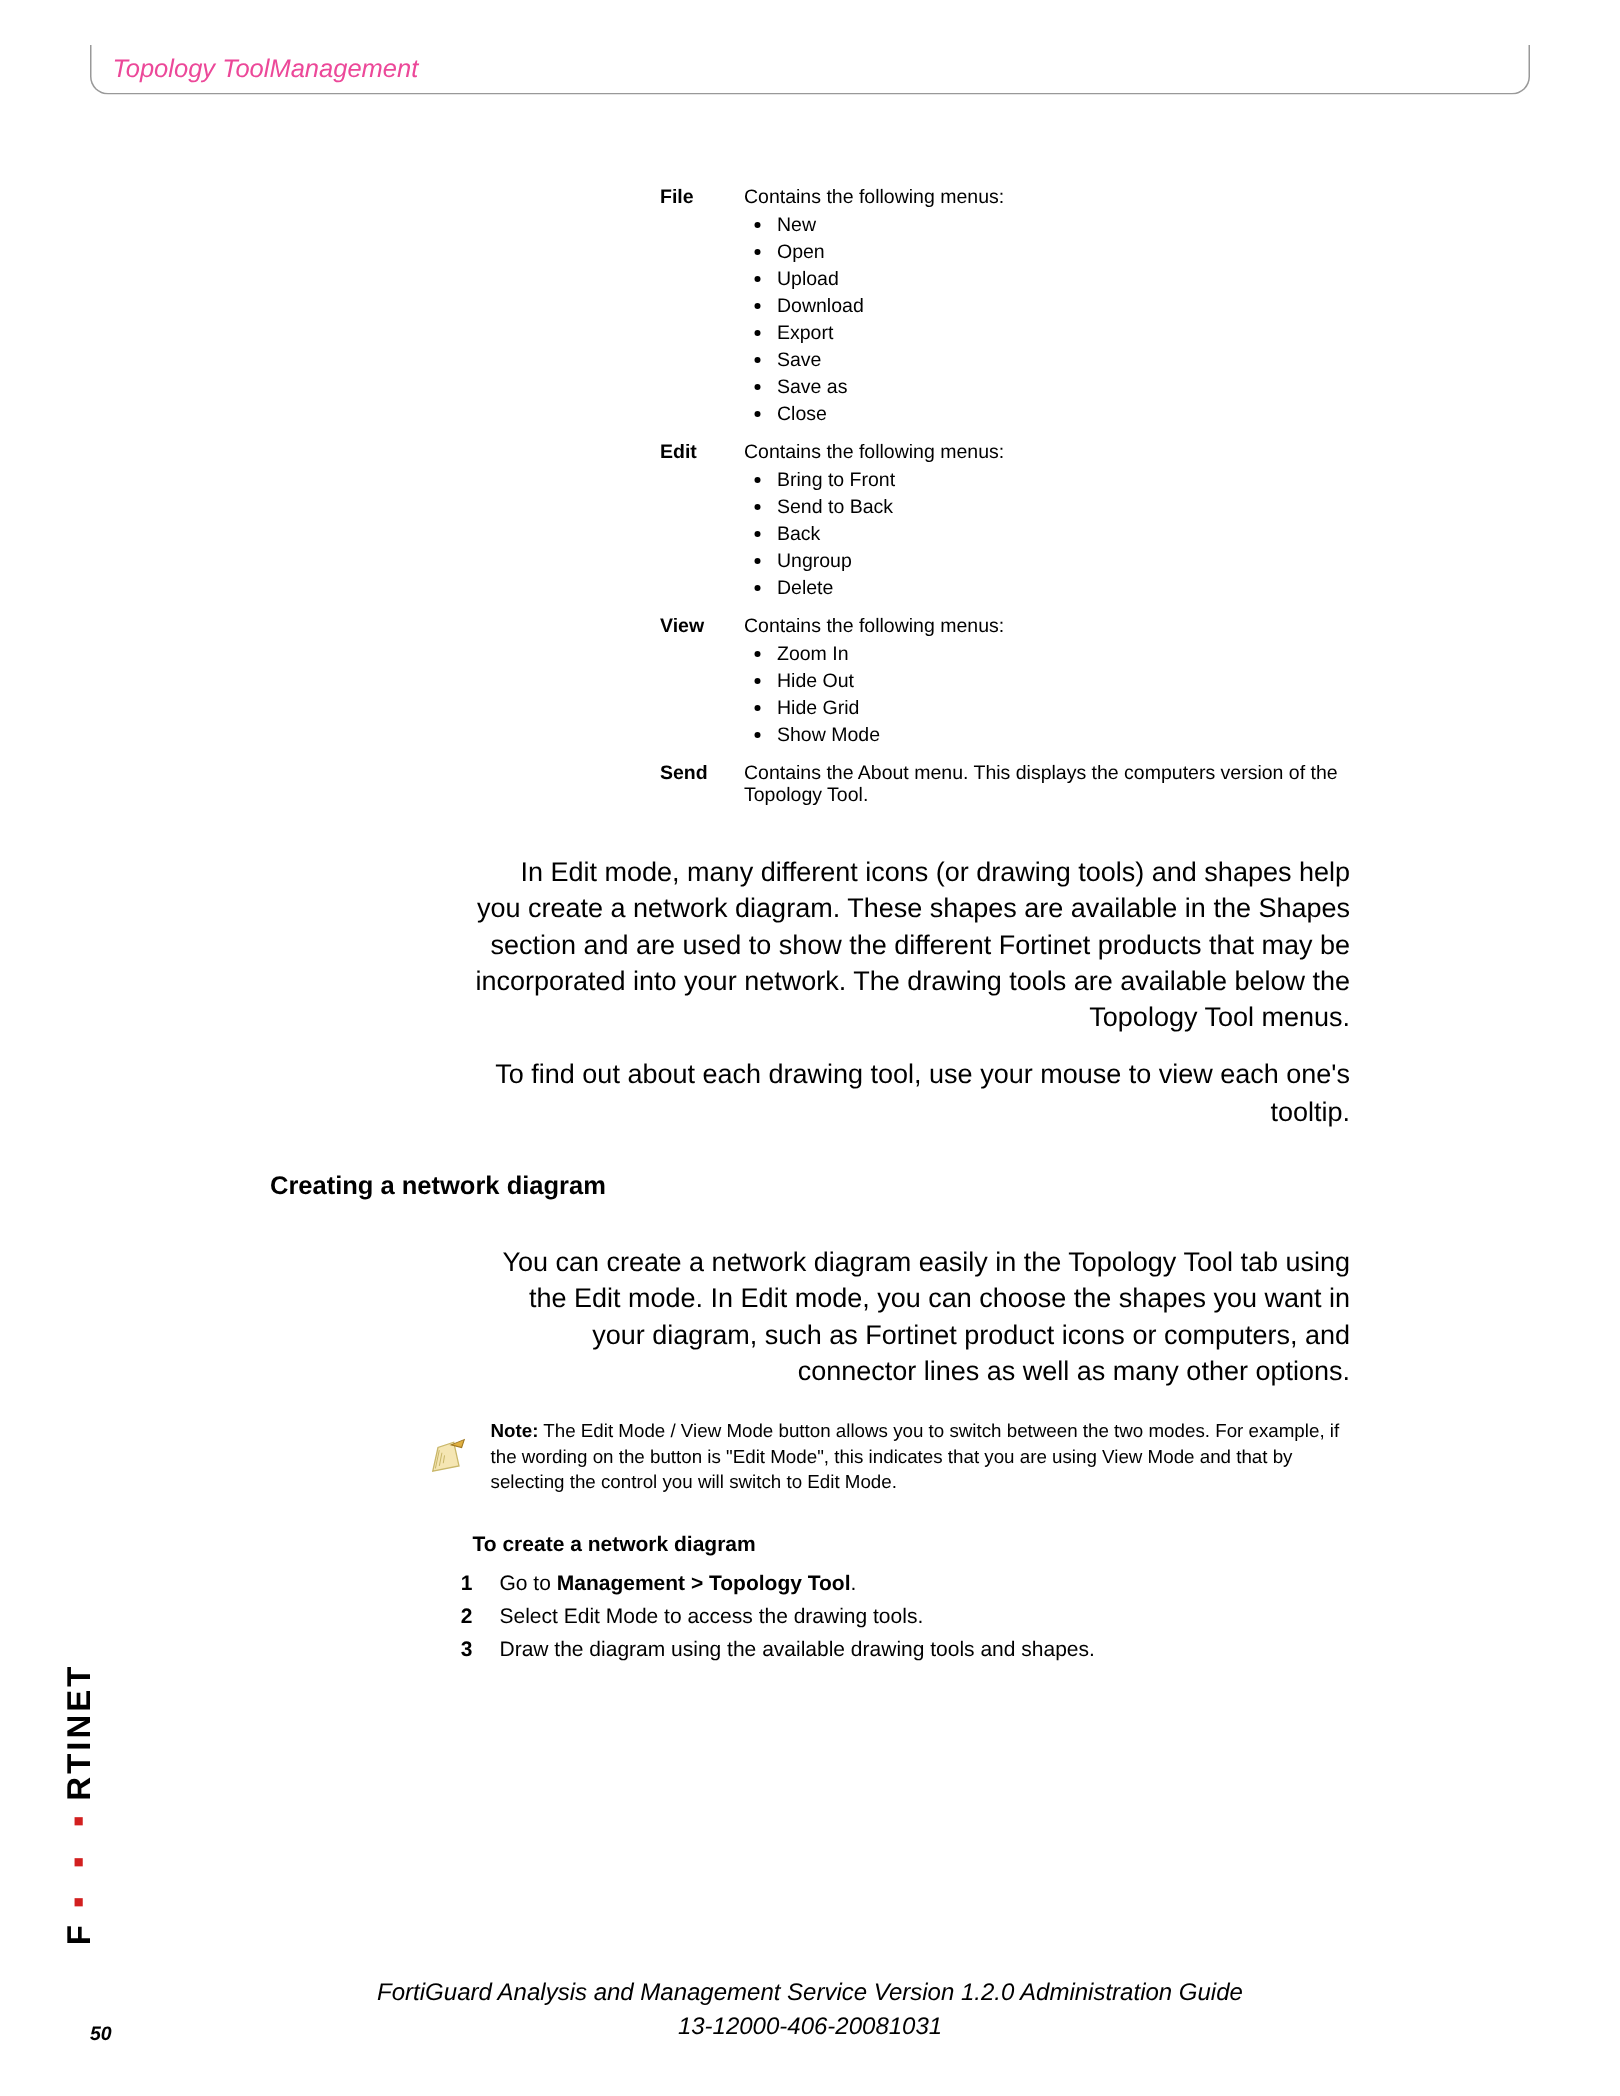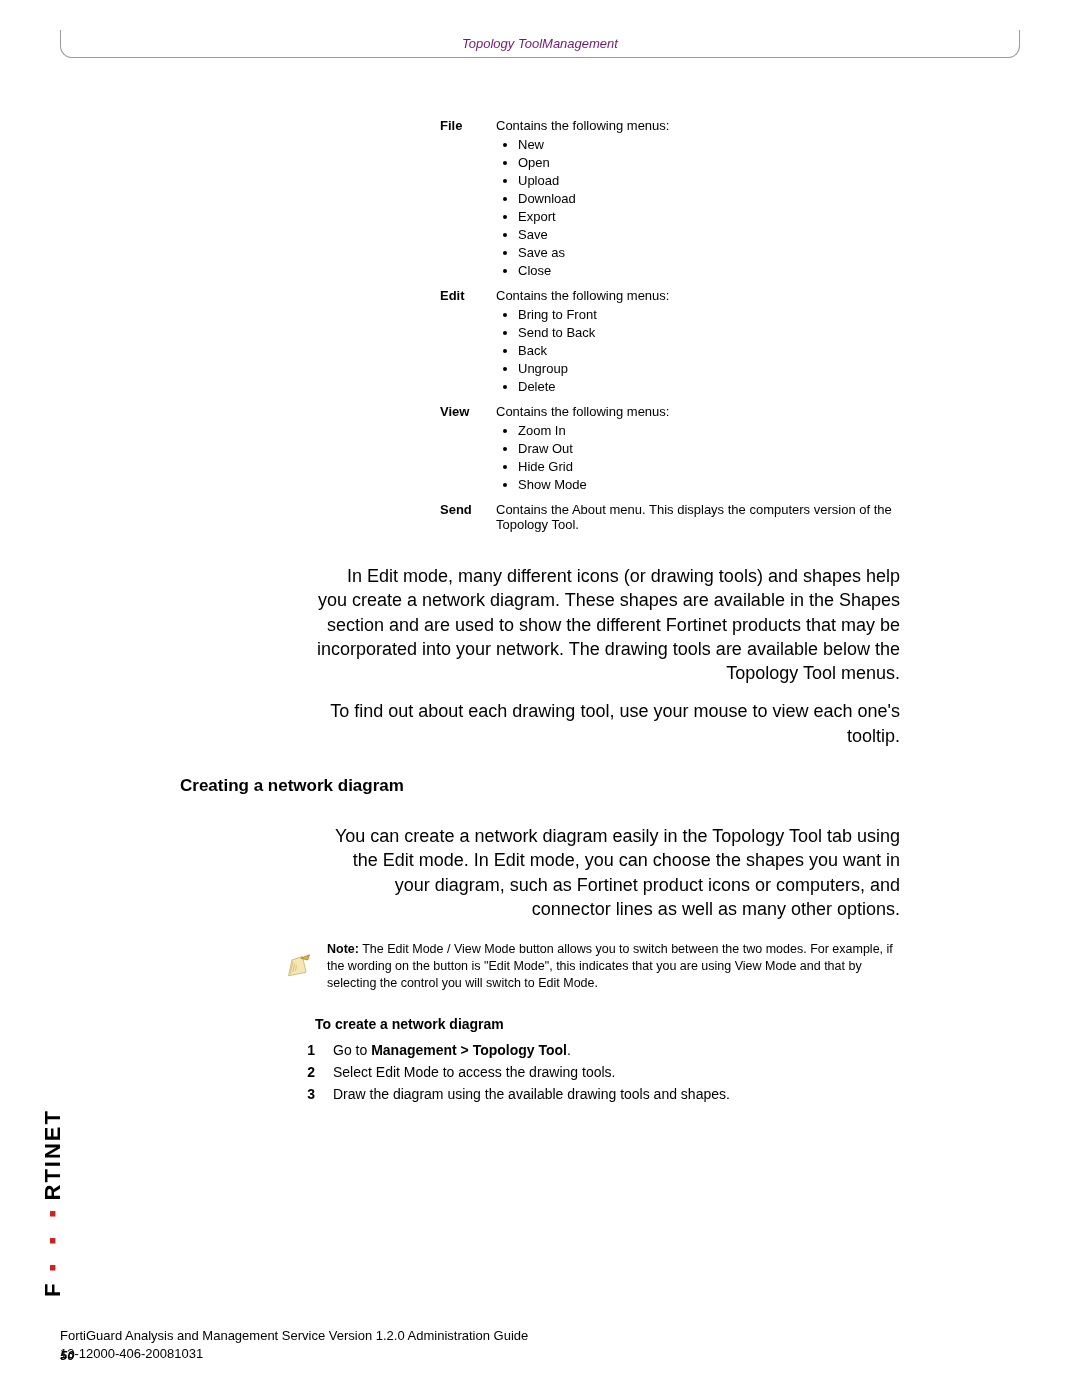--- a/index.html
+++ b/index.html
@@ -15,24 +15,24 @@
   .page {
     padding: 30px 60px 30px 60px;
   }
   .header-bar {
     border: 1px solid #999;
     border-radius: 0 0 12px 12px;
     border-top: none;
     padding: 6px 14px 6px 14px;
     margin-top: 0;
     display: flex;
-    justify-content: center;
+    justify-content: flex-start;
     font-style: italic;
-    font-size: 13px;
-    color: #701a75;
+    font-size: 17px;
+    color: #ec4899;
   }
   .content {
     margin-top: 60px;
     margin-left: 380px;
     margin-right: 120px;
   }
   .menu-row {
     display: flex;
     margin-bottom: 2px;
   }
@@ -110,22 +110,23 @@
     text-align: right;
     margin-right: 18px;
     flex-shrink: 0;
   }
   .step-text { flex: 1; }
   .footer {
     position: absolute;
     bottom: 34px;
     left: 60px;
     right: 60px;
-    text-align: left;
-    font-size: 13px;
+    text-align: center;
+    font-style: italic;
+    font-size: 16px;
     line-height: 1.4;
   }
   .page-number {
     position: absolute;
     bottom: 34px;
     left: 60px;
     font-weight: bold;
     font-style: italic;
     font-size: 13px;
   }
@@ -181,21 +182,21 @@
             <li>Delete</li>
           </ul>
         </div>
       </div>
       <div class="menu-row">
         <div class="menu-label">View</div>
         <div class="menu-body">
           <div class="menu-intro">Contains the following menus:</div>
           <ul class="menu-list">
             <li>Zoom In</li>
-            <li>Draw Out</li>
+            <li>Hide Out</li>
             <li>Hide Grid</li>
             <li>Show Mode</li>
           </ul>
         </div>
       </div>
       <div class="menu-row">
         <div class="menu-label">Send</div>
         <div class="menu-body">
           <div class="menu-intro">Contains the About menu. This displays the computers version of the Topology Tool.</div>
         </div>

